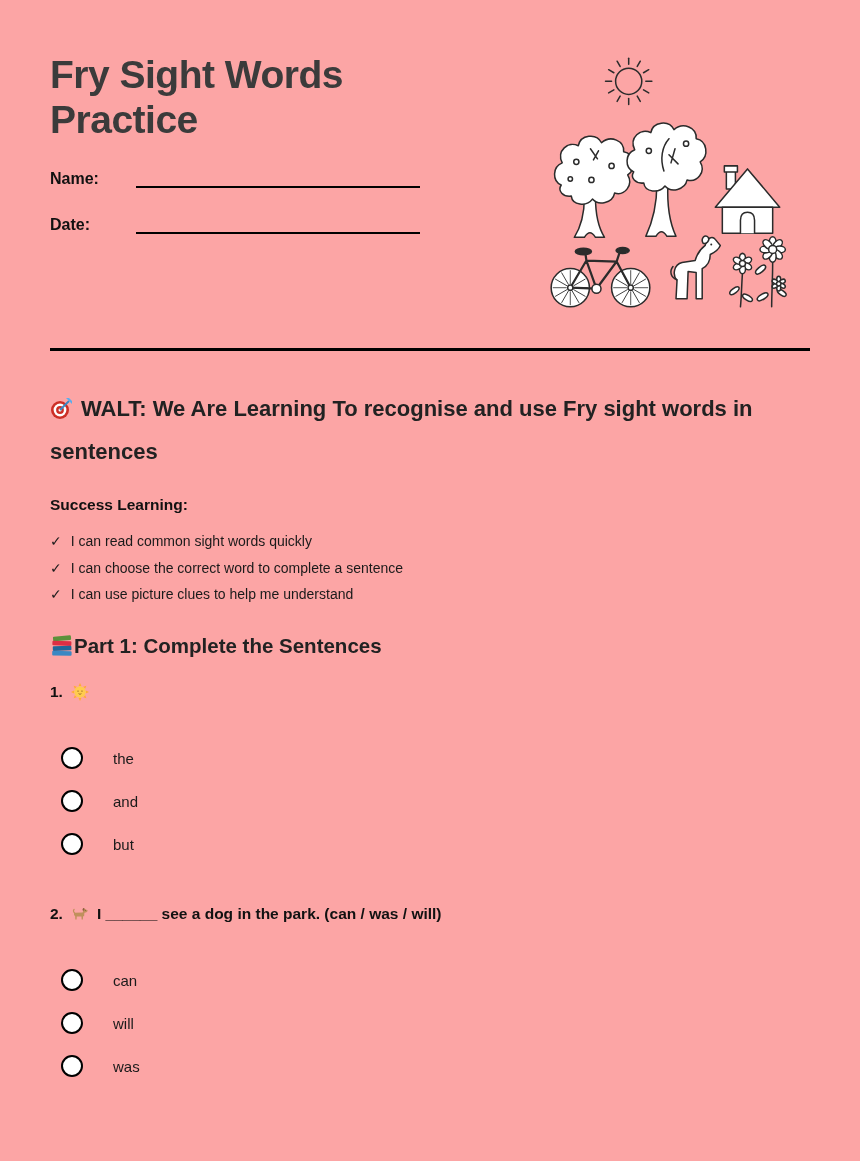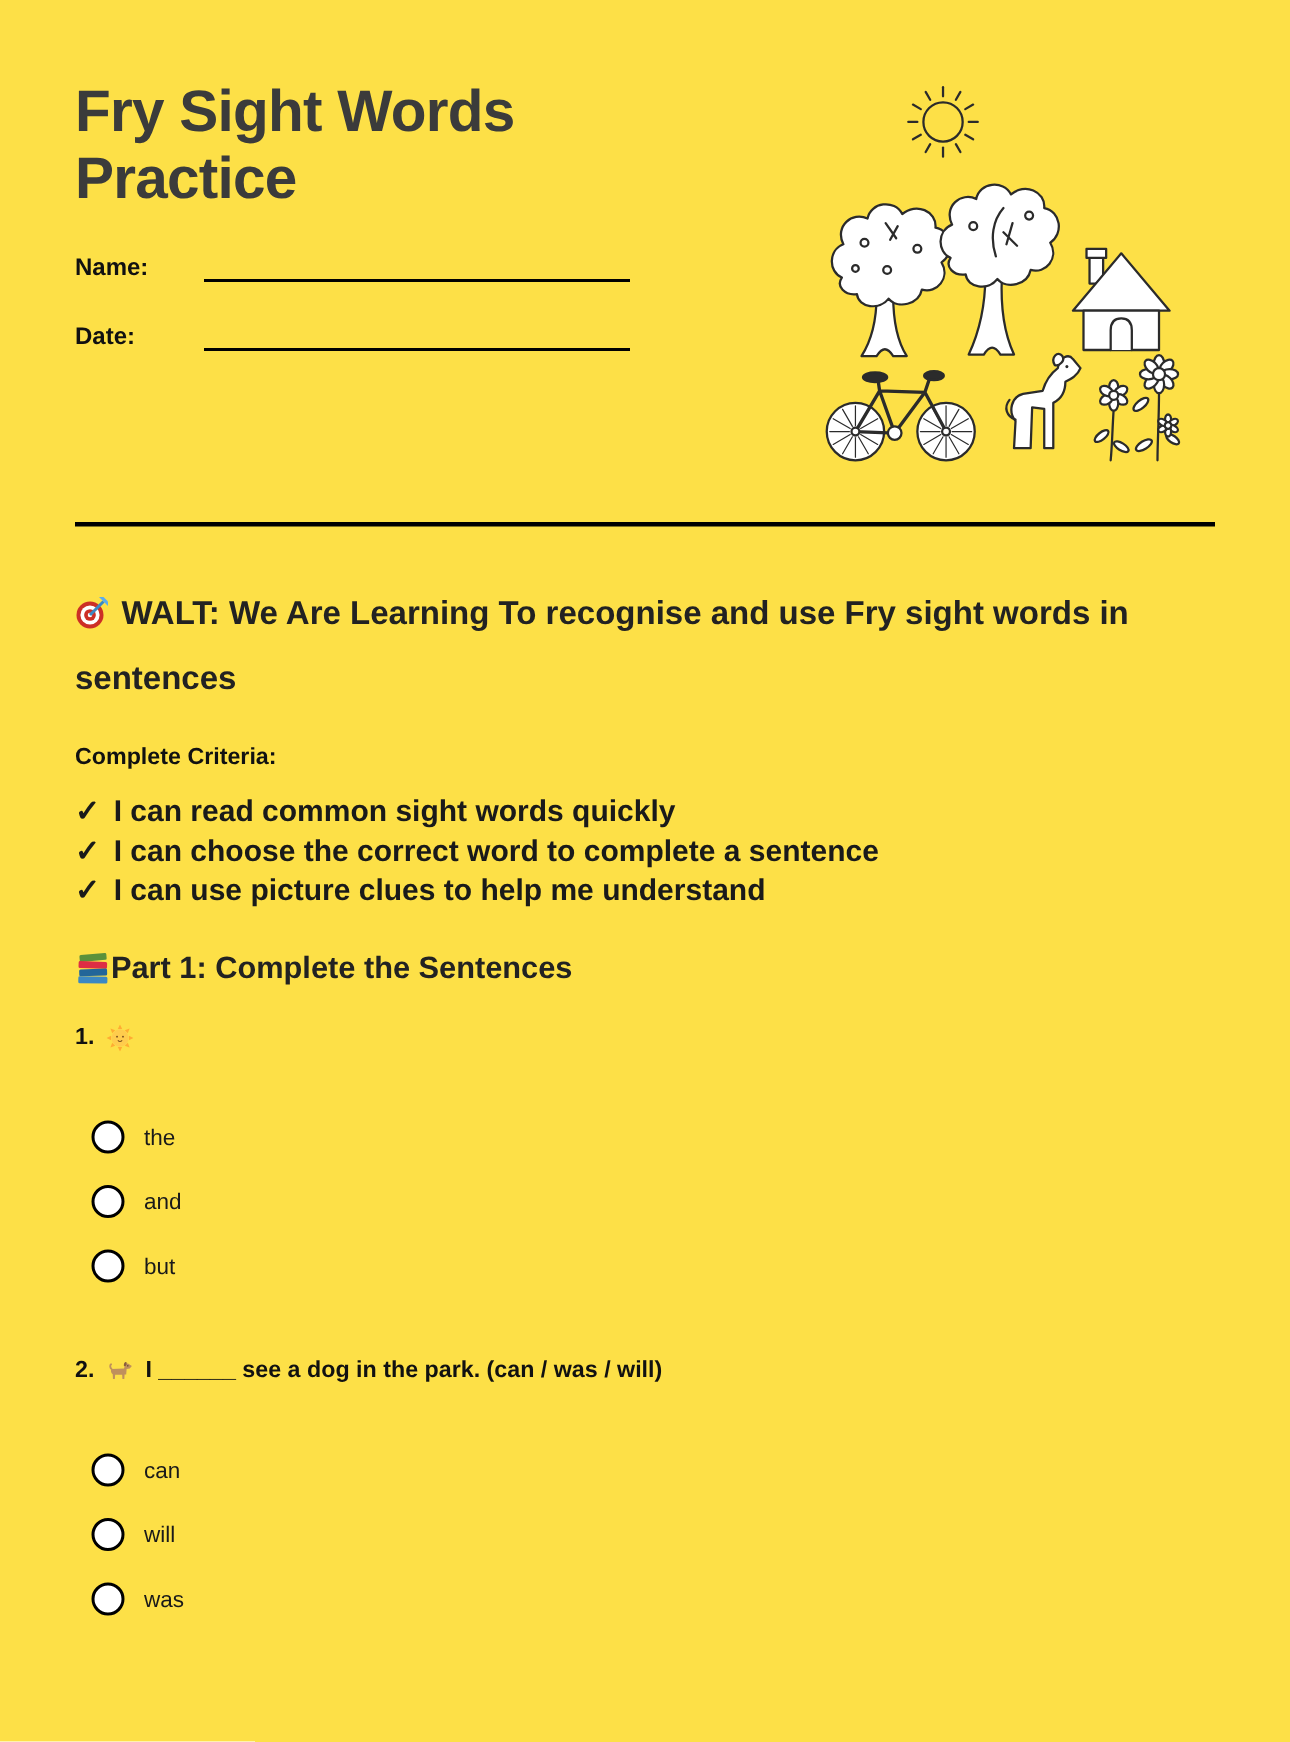--- a/index.html
+++ b/index.html
@@ -1,42 +1,42 @@
 <!DOCTYPE html>
 <html><head>
 <meta charset="utf-8">
 <style>
   html,body{margin:0;padding:0;background:#fff;}
   .page{
-    position:relative; width:860px; height:1161px; background:#fde047;
+    position:relative; width:860px; height:1161px; background:#fca5a5;
     font-family:"Liberation Sans", sans-serif; color:#1a1a1a;
     box-sizing:border-box; padding:52px 50px 0 50px; overflow:hidden;
   }
   .title{
     margin:0; font-size:39px; line-height:1.16; font-weight:bold;
     color:#3b3b3b; max-width:440px; letter-spacing:-0.5px;
   }
   .field-row{display:flex; align-items:flex-end; margin-top:26px; width:370px;gap:16px;}
   .field-label{font-weight:bold; font-size:16px; width:70px; color:#111;}
   .field-line{flex:1; border-bottom:2px solid #000; height:18px;}
   .illustration{position:absolute; left:528px; top:48px; width:292px; height:272px;}
   .doodle{stroke:#2b2b2b; stroke-width:1.5; fill:none; stroke-linecap:round; stroke-linejoin:round;}
   .divider{border:none; border-top:3px solid #000; margin:114px 0 0 0; width:760px;}
   .walt{margin-top:37px; font-size:22px; font-weight:bold; line-height:1.95; color:#222; max-width:740px;}
   .walt .icon-svg{vertical-align:-4px; margin-right:9px;}
   .sc-heading{margin-top:22px; font-size:15.5px; font-weight:bold; color:#111;}
-  .sc-list{margin-top:14px; font-size:20px;font-weight:bold;}
+  .sc-list{margin-top:14px; font-size:14px;}
   .sc-item{line-height:26.5px;}
   .sc-check{margin-right:9px;}
   .part-heading{margin-top:26px; font-size:20.5px; font-weight:bold; color:#222; display:flex; align-items:center; }
   .instruction{margin-top:22px; font-style:italic; font-size:15px; color:#111;}
   .question{margin-top:25px; font-weight:bold; font-size:15.5px; color:#111; display:flex; align-items:center; gap:8px;}
   .question.second{margin-top:49px;}
   .options{margin-top:46px; margin-left:11px;}
-  .option-row{display:flex; align-items:center; gap:13px; height:23px; margin-bottom:20px; cursor:pointer;}
+  .option-row{display:flex; align-items:center; gap:30px; height:23px; margin-bottom:20px; cursor:pointer;}
   .radio{width:22px; height:22px; border:2.5px solid #000; border-radius:50%; box-sizing:border-box; background:#fff; flex:0 0 auto;}
   .option-label{font-size:15px; color:#1a1a1a;}
   .icon-svg{display:inline-block;}
 </style>
 </head>
 <body>
 
 <div class="page">
 
   <h1 class="title">Fry Sight Words Practice</h1>
@@ -189,21 +189,21 @@
 
   <h2 class="walt"><svg class="icon-svg" width="22" height="22" viewBox="0 0 22 22">
         <circle cx="10" cy="12" r="9" fill="#cc2f26"></circle>
         <circle cx="10" cy="12" r="6.4" fill="#fff"></circle>
         <circle cx="10" cy="12" r="3.9" fill="#cc2f26"></circle>
         <circle cx="10" cy="12" r="1.5" fill="#fff"></circle>
         <line x1="10" y1="12" x2="19" y2="3" stroke="#3b88c3" stroke-width="2"></line>
         <polygon points="16,0 22,6 22,3 19,0" fill="#5dadec"></polygon>
       </svg><span>WALT: We Are Learning To recognise and use Fry sight words in sentences</span></h2>
 
-  <div class="sc-heading">Complete Criteria:</div>
+  <div class="sc-heading">Success Learning:</div>
 
   <div class="sc-list">
     <div class="sc-item"><span class="sc-check">✓</span><span>I can read common sight words quickly</span></div>
     <div class="sc-item"><span class="sc-check">✓</span><span>I can choose the correct word to complete a sentence</span></div>
     <div class="sc-item"><span class="sc-check">✓</span><span>I can use picture clues to help me understand</span></div>
   </div>
 
   <h2 class="part-heading">
       <svg class="icon-svg" width="24" height="24" viewBox="0 0 24 24">
         <rect x="3" y="2" width="18" height="4.6" rx="1" fill="#5c913b" transform="rotate(-5 12 4)"></rect>

